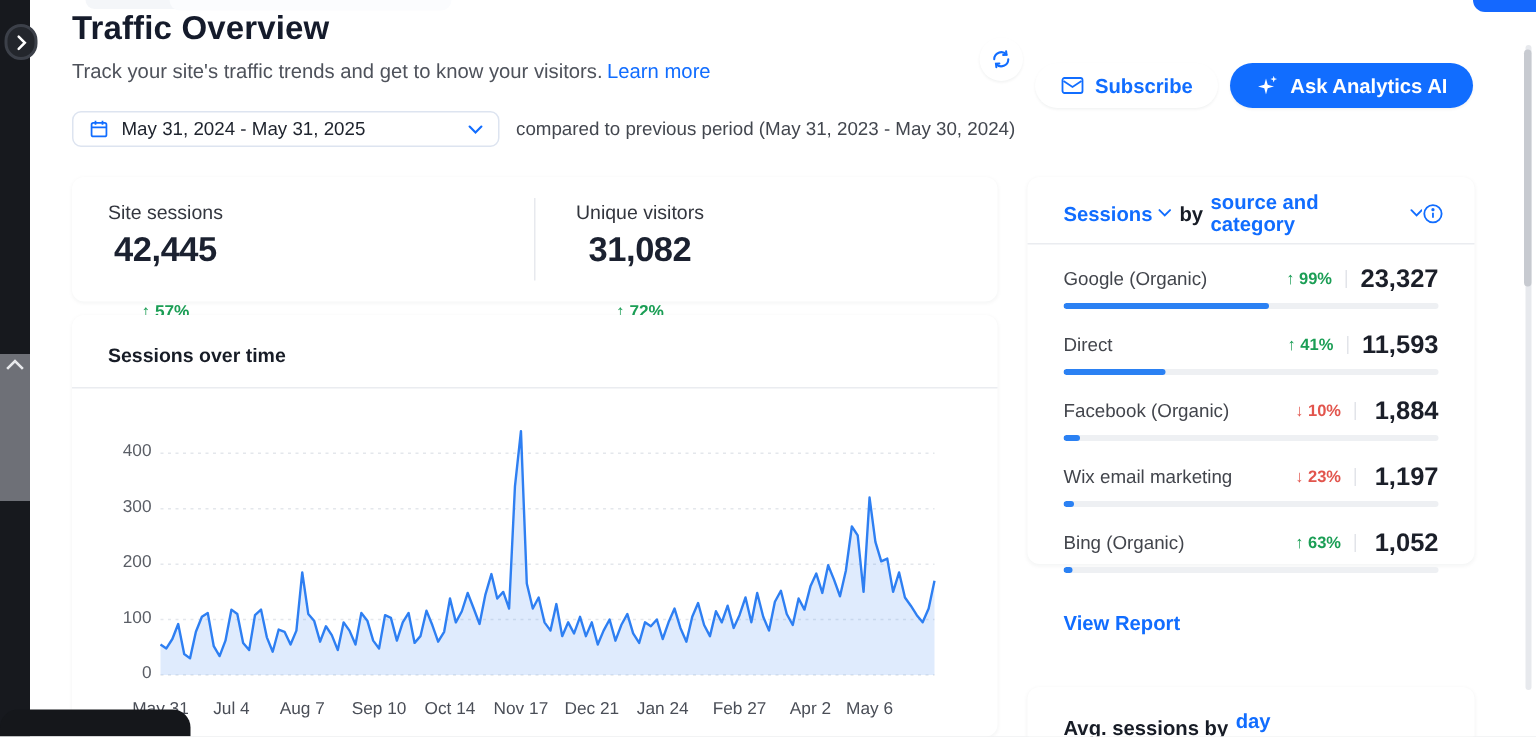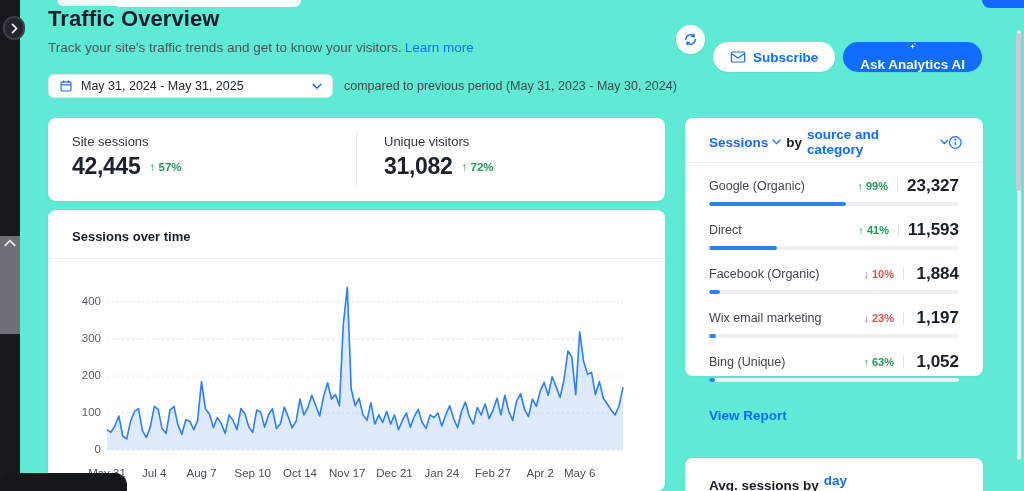--- a/index.html
+++ b/index.html
@@ -1,17 +1,17 @@
 <!DOCTYPE html>
 <html><head>
 <meta charset="utf-8">
 <style>
   * { margin:0; padding:0; box-sizing:border-box; }
   body { font-family:"Liberation Sans", sans-serif; background:#dfe1e6; }
-  .stage { position:relative; width:1024px; height:491px; background:#5eead4; overflow:hidden; }
+  .stage { position:relative; width:1024px; height:491px; background:#ffffff; overflow:hidden; }
 
   
   .frag-tab { position:absolute; left:57px; top:0; width:78px; height:6px; background:#f4f6f9; border-radius:0 0 6px 6px; }
   .frag-tab2 { position:absolute; left:113px; top:0; width:188px; height:7px; background:#fbfcfe; border-radius:0 0 7px 7px; }
   .frag-blue { position:absolute; right:0; top:0; width:42px; height:8px; background:#1468ff; border-radius:0 0 0 8px; }
 
   
   .rail { position:absolute; left:0; top:0; width:20px; height:491px; background:#17191e; }
   .rail-thumb { position:absolute; left:0; top:236px; width:20px; height:98px; background:#6e7077; }
   .rail-caret { position:absolute; left:3px; top:238px; width:14px; height:10px; }
@@ -22,35 +22,35 @@
   .page-title { position:absolute; left:48px; top:6px; font-size:22px; font-weight:700; color:#151b2b; letter-spacing:.1px; }
   .subtitle { position:absolute; left:48px; top:40px; font-size:13.5px; color:#4e525b; }
   .subtitle a { color:#116dff; text-decoration:none; margin-left:3px; cursor:pointer; }
 
   .actions { position:absolute; right:42px; top:6px; display:flex; align-items:center; gap:8px; }
   .icon-btn { width:29px; height:29px; border-radius:50%; background:#fff; border:none; display:flex;
     align-items:center; justify-content:center; cursor:pointer; box-shadow:0 1px 2px rgba(20,27,40,.06); }
   .pill { height:30px; border:none; border-radius:16px; display:flex; align-items:center; gap:7px;
     padding:0 17px; font-family:inherit; font-size:13.5px; font-weight:700; cursor:pointer; box-shadow:0 1px 2px rgba(20,27,40,.06);margin-top:36px; }
   .pill.white { background:#fff; color:#116dff; }
-  .pill.blue  { background:#116dff; color:#fff;flex-direction:column; }
+  .pill.blue  { background:#116dff; color:#fff; }
 
   
   .date-picker { position:absolute; left:48px; top:74px; width:285px; height:24px; background:#fff;
     border:1px solid #dde4f0; border-radius:6px; display:flex; align-items:center; gap:8px; padding:0 10px;
     font-family:inherit; font-size:12.5px; font-weight:500; color:#1d222c; cursor:pointer; }
   .date-picker .spacer { flex:1; }
   .compare { position:absolute; left:344px; top:79px; font-size:12.5px; color:#43474f; }
 
   
   .card { position:absolute; background:#fff; border-radius:8px; box-shadow:0 1px 3px rgba(26,33,48,.05); }
   .kpi-card { left:48px; top:118px; width:617px; height:83px; }
   .kpi { position:absolute; top:16px; }
   .kpi .k-label { font-size:13px; color:#33363e; }
-  .kpi .k-row { display:flex; align-items:center; gap:9px; margin-top:4px; }
+  .kpi .k-row { display:flex; align-items:center; gap:22px; margin-top:4px;flex-direction:column; }
   .kpi .k-value { font-size:23px; font-weight:700; color:#1b2130; letter-spacing:-.3px; }
   .kpi-div { position:absolute; left:308px; top:14px; width:1px; height:55px; background:#e7e9ee; }
   .chg { font-size:11.5px; font-weight:700; }
   .chg.up { color:#1b9e55; } .chg.down { color:#e2554d; }
 
   .chart-card { left:48px; top:210px; width:617px; height:281px; }
   .card-title { position:absolute; left:24px; top:19px; font-size:13px; font-weight:700; color:#171c26; }
   .hdr-div { position:absolute; left:0; right:0; top:48px; height:1px; background:#eaecf0; }
   .plot { position:absolute; left:24px; top:70px; width:575px; height:200px; }
   .plot svg { position:absolute; left:35px; top:0; overflow:visible; }
@@ -265,21 +265,21 @@
             <span class="b-change chg down">↓ 23%</span>
             <span class="b-sep"></span>
             <span class="b-value">1,197</span>
           </div>
           <div class="b-track">
             <div class="b-fill" style="width: 2.82%;"></div>
           </div>
         </div>
         <div class="b-row">
           <div class="b-top">
-            <span class="b-label">Bing (Unique)</span>
+            <span class="b-label">Bing (Organic)</span>
             <span class="b-change chg up">↑ 63%</span>
             <span class="b-sep"></span>
             <span class="b-value">1,052</span>
           </div>
           <div class="b-track">
             <div class="b-fill" style="width: 2.48%;"></div>
           </div>
         </div>
       </div>
     <a class="view-report">View Report</a>

